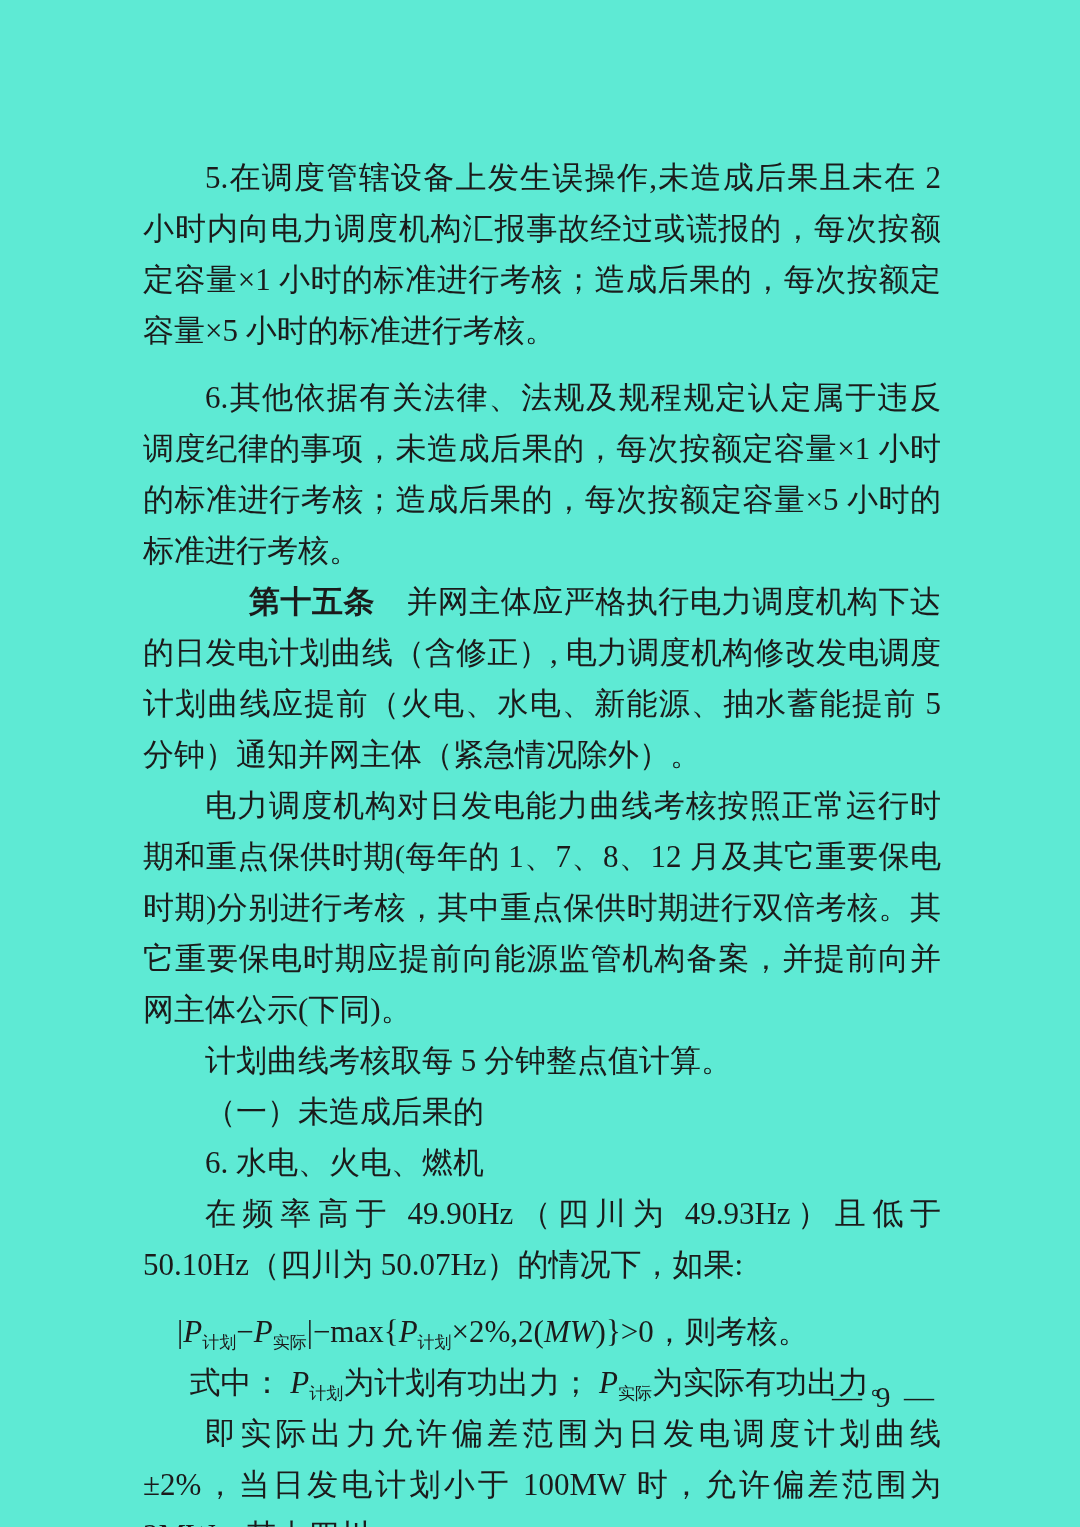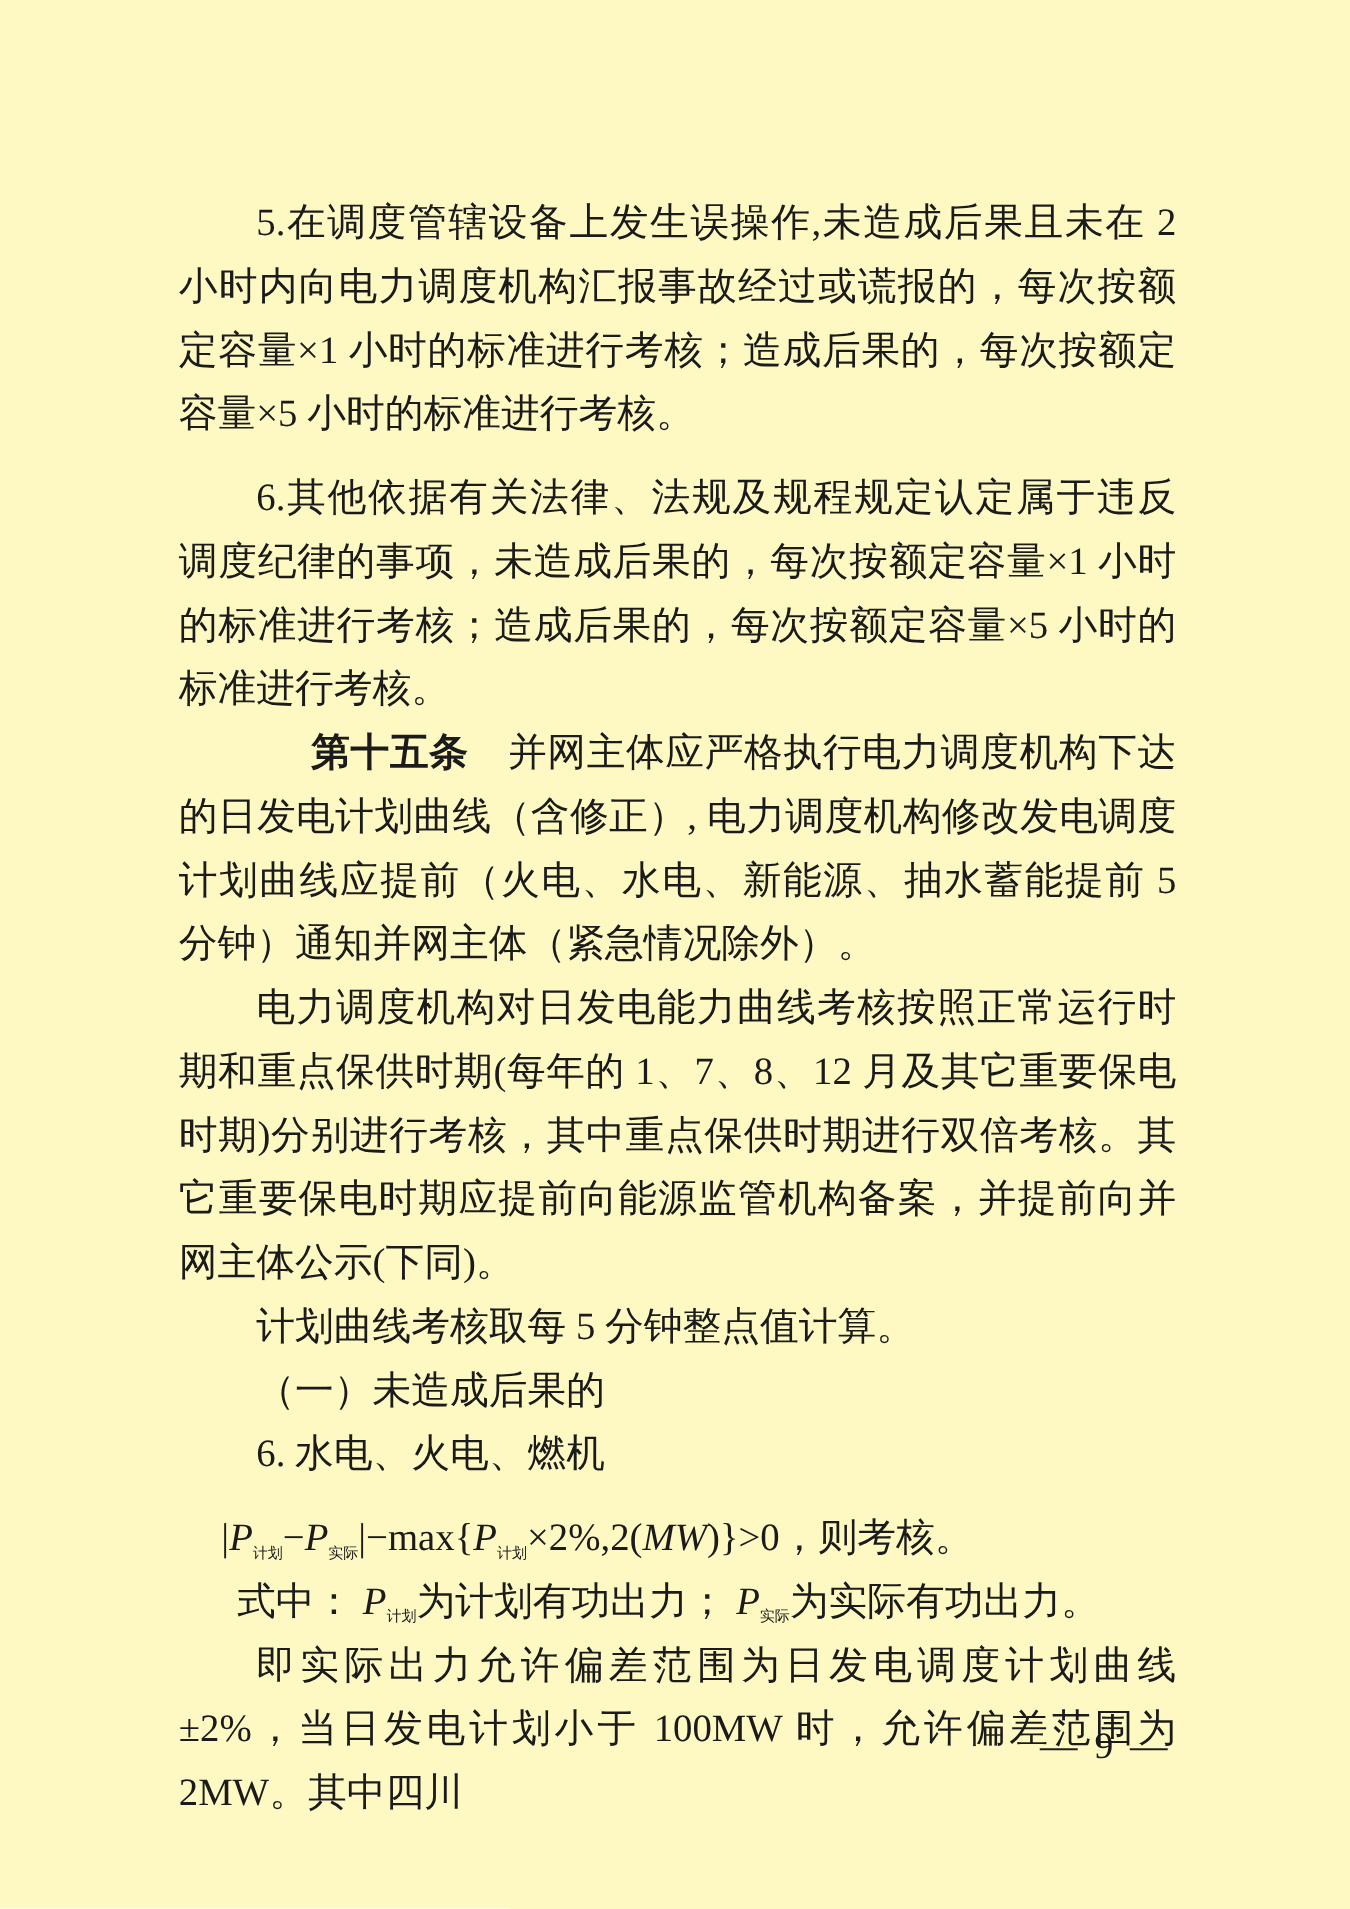--- a/index.html
+++ b/index.html
@@ -4,21 +4,21 @@
 <style>
   html, body {
     margin: 0;
     padding: 0;
     background: #ffffff;
   }
   .page {
     position: relative;
     width: 1080px;
     height: 1527px;
-    background: #fef9c3;
+    background: #5eead4;
     overflow: hidden;
     font-family: "Liberation Serif", serif;
     color: #1b1b1b;
   }
   .content {
     position: absolute;
     left: 143px;
     top: 152px;
     width: 798px;
     font-size: 31px;
@@ -29,21 +29,21 @@
     margin: 0;
     padding: 0;
     text-indent: 2em;
   }
   .content p.gap-top { margin-top: 16px; }
   .content p.formula-line { text-indent: 1.1em; }
   .content p.shizhong-line { text-indent: 1.5em; }
   .bold { font-weight: 700; margin-left: 44px; }
   .var { font-style: italic; }
   .sub {
-    font-size: 12px;
+    font-size: 17px;
     line-height: 0;
     vertical-align: -6px;
   }
   .pageno {
     position: absolute;
     top: 1380px;
     right: 143px;
     font-size: 30px;
     letter-spacing: 3px;
     color: #1b1b1b;
@@ -55,18 +55,19 @@
 
 <div class="page">
   <div class="content">
       <p><span>5.在调度管辖设备上发生误操作,未造成后果且未在 2 小时内向电力调度机构汇报事故经过或谎报的，每次按额定容量×1 小时的标准进行考核；造成后果的，每次按额定容量×5 小时的标准进行考核。</span></p>
       <p class="gap-top"><span>6.其他依据有关法律、法规及规程规定认定属于违反调度纪律的事项，未造成后果的，每次按额定容量×1 小时的标准进行考核；造成后果的，每次按额定容量×5 小时的标准进行考核。</span></p>
       <p><span class="bold">第十五条</span><span>　并网主体应严格执行电力调度机构下达的日发电计划曲线（含修正）, 电力调度机构修改发电调度计划曲线应提前（火电、水电、新能源、抽水蓄能提前 5 分钟）通知并网主体（紧急情况除外）。</span></p>
       <p><span>电力调度机构对日发电能力曲线考核按照正常运行时期和重点保供时期(每年的 1、7、8、12 月及其它重要保电时期)分别进行考核，其中重点保供时期进行双倍考核。其它重要保电时期应提前向能源监管机构备案，并提前向并网主体公示(下同)。</span></p>
       <p><span>计划曲线考核取每 5 分钟整点值计算。</span></p>
       <p><span>（一）未造成后果的</span></p>
       <p><span>6. 水电、火电、燃机</span></p>
+      <p><span>在频率高于 49.90Hz（四川为 49.93Hz）且低于 50.10Hz（四川为 50.07Hz）的情况下，如果:</span></p>
       <p class="formula-line gap-top"><span>|</span><span class="var">P</span><span class="sub">计划</span><span>−</span><span class="var">P</span><span class="sub">实际</span><span>|−max{</span><span class="var">P</span><span class="sub">计划</span><span>×2%,2(</span><span class="var">MW</span><span>)}&gt;0，则考核。</span></p>
       <p class="shizhong-line"><span>式中： </span><span class="var">P</span><span class="sub">计划</span><span>为计划有功出力； </span><span class="var">P</span><span class="sub">实际</span><span>为实际有功出力。</span></p>
       <p><span>即实际出力允许偏差范围为日发电调度计划曲线±2%，当日发电计划小于 100MW 时，允许偏差范围为 2MW。其中四川</span></p>
     </div>
   <div class="pageno">— 9 —</div>
 </div>
 
 </body></html>

